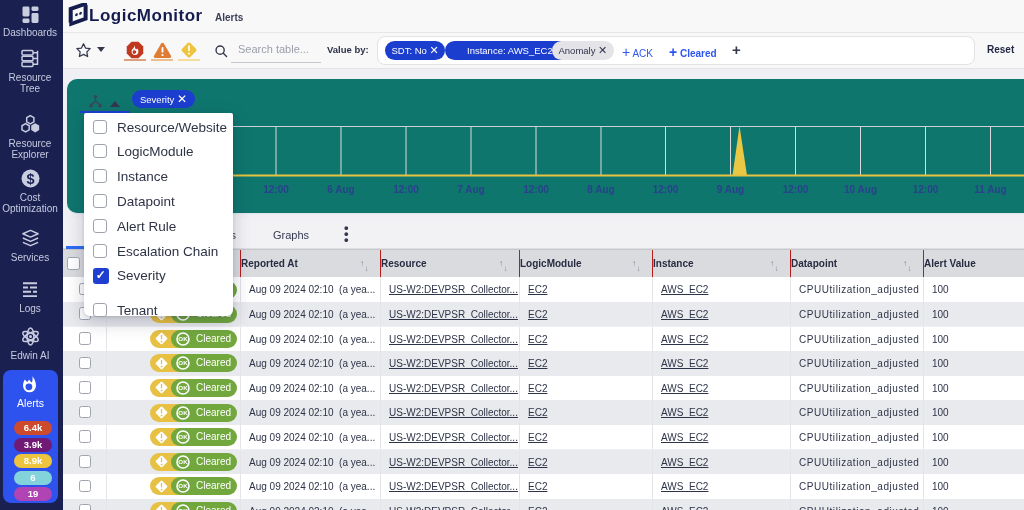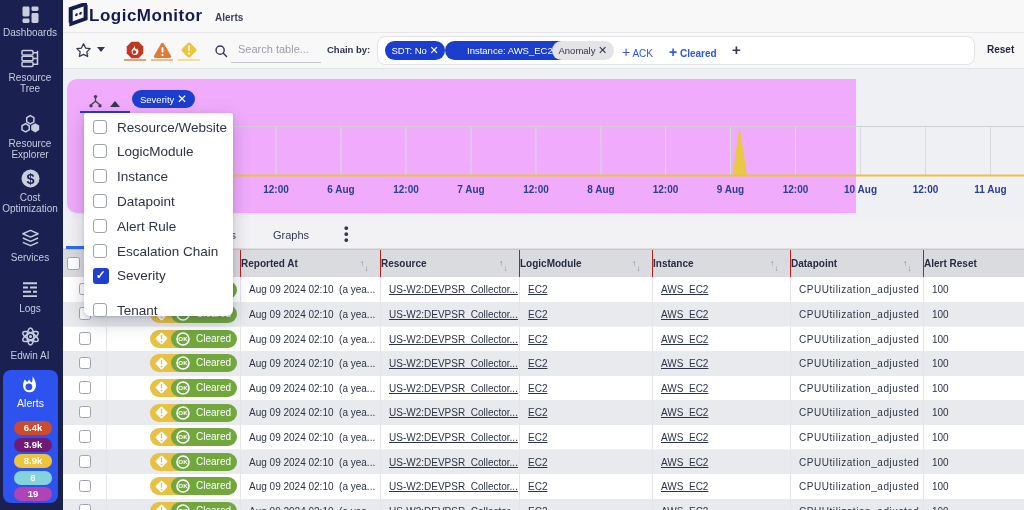--- a/index.html
+++ b/index.html
@@ -13,21 +13,21 @@
   .navitem svg { display:block; margin:0 auto 3px auto; }
   #alertsbox { position:absolute; left:3px; top:370px; width:55px; height:133px; background:#2d52ee; border-radius:8px; text-align:center; color:#fff; font-size:10.5px; }
   .badge { position:absolute; left:11px; width:38px; height:14px; border-radius:7px; color:#fff; font-size:9.5px; line-height:14px; text-align:center; font-weight:bold; }
 
   
   #topbar { left:63px; top:0; width:961px; height:33px; background:#f8f8f9; border-bottom:1px solid #e7e7ea; z-index:5;}
   #toolbar { left:63px; top:33px; width:961px; height:36px; background:#f8f8f9; border-bottom:1px solid #e4e4e8; z-index:5;}
 
   
   #content { left:63px; top:69px; width:961px; height:441px; background:#eef0f3; }
-  #card { position:absolute; left:4px; top:10px; width:789px; height:134px; background:#f0abfc; border-radius:10px 0 0 10px; box-shadow:0 1px 2px rgba(20,30,70,.06); }
+  #card { position:absolute; left:4px; top:10px; width:957px; height:134px; background:#0f766e; border-radius:10px 0 0 10px; box-shadow:0 1px 2px rgba(20,30,70,.06); }
 
   
   #tabbar { position:absolute; left:0px; top:150px; width:961px; height:30px; background:#f2f2f5; border-bottom:1px solid #dddde2; }
 
   
   #thead { position:absolute; left:0px; top:180px; width:961px; height:28px; background:#dadbdf; border-top:1px solid #c6c7cc; }
   .hcell { position:absolute; top:0; height:28px; font-size:10px; font-weight:bold; color:#272c40; line-height:27px; border-left:1px solid #b91c1c; padding-left:0; }
   .row { position:absolute; left:0; width:961px; height:25px; }
   .cell { position:absolute; top:0; height:100%; font-size:10px; color:#2e3448; line-height:25px; border-left:1px solid #e4e4e9; padding-left:8px; white-space:nowrap; overflow:hidden; }
   .lnk { text-decoration:underline; }
@@ -159,21 +159,21 @@
     <rect x="10.9" y="5.8" width="2.2" height="8" rx="1.1" fill="#fff"></rect>
     <circle cx="12" cy="16.6" r="1.35" fill="#fff"></circle>
   </svg>
   <div style="position:absolute;left:115px;top:26px;width:22px;height:2px;background:#f5dd9d;"></div>
 
   <svg width="14" height="14" viewBox="0 0 24 24" fill="none" stroke="#33384c" stroke-width="2.4" style="position:absolute;left:151px;top:11px;">
     <circle cx="10.5" cy="10.5" r="7"></circle>
       <path d="m16 16 5.5 5.5" stroke-linecap="round"></path>
   </svg>
   <div style="position:absolute;left:168px;top:3px;width:90px;height:27px;border-bottom:1px solid #c6c6cc;font-size:11px;color:#9b9ea9;line-height:27px;padding-left:7px;white-space:nowrap;">Search table...</div>
-  <div style="position:absolute;left:264px;top:11px;font-size:9.5px;font-weight:bold;color:#2e3349;">Chain by:</div>
+  <div style="position:absolute;left:264px;top:11px;font-size:9.5px;font-weight:bold;color:#2e3349;">Value by:</div>
 
   <div style="position:absolute;left:314px;top:3px;width:598px;height:29px;background:#fff;border:1px solid #e2e2e7;border-radius:8px;"></div>
   <div class="chip" style="position:absolute;left:322px;top:8px;height:19px;background:#1c3ecf;border-radius:10px;color:#fff;font-size:9.5px;line-height:19px;padding:0 6.5px;">SDT: No <span style="font-size:11px;">✕</span></div>
   <div class="chip" style="position:absolute;left:382px;top:8px;height:19px;background:#1c3ecf;border-radius:10px;color:#fff;font-size:9.5px;line-height:19px;padding:0 22px;">Instance: AWS_EC2 <span style="font-size:11px;">✕</span></div>
   <div class="chip" style="position:absolute;left:489px;top:8px;height:19px;background:#e3e3e8;border-radius:10px;color:#30354a;font-size:9.5px;line-height:19px;padding:0 6.5px;">Anomaly <span style="font-size:11px;">✕</span></div>
   <div style="position:absolute;left:559px;top:11px;font-size:10px;font-weight:normal;color:#2d55f0;"><span style="font-size:14px;">+</span> ACK</div>
   <div style="position:absolute;left:606px;top:11px;font-size:10px;font-weight:bold;color:#2d55f0;"><span style="font-size:14px;">+</span> Cleared</div>
   <div style="position:absolute;left:669px;top:8px;font-size:15px;font-weight:bold;color:#33384c;">+</div>
 
   <div style="position:absolute;left:924px;top:11px;font-size:10px;font-weight:bold;color:#222845;">Reset</div>
@@ -251,21 +251,21 @@
           <i class="dn">↓</i>
         </span></div>
     <div class="hcell" style="left:589px; width:138px;">Instance<span class="sort">
           <i class="up">↑</i>
           <i class="dn">↓</i>
         </span></div>
     <div class="hcell" style="left:727px; width:133px;">Datapoint<span class="sort">
           <i class="up">↑</i>
           <i class="dn">↓</i>
         </span></div>
-    <div class="hcell" style="left:860px; width:101px;">Alert Reset</div>
+    <div class="hcell" style="left:860px; width:101px;">Alert Value</div>
   </div>
   <div id="tbody">
   <div class="row" style="top:208.3px;height:24.6px;background:#ffffff;">
     <div class="cb" style="left:15.5px;top:5.5px;"></div>
     <div class="cell" style="left:43px;width:134px;"></div>
     <div class="pill">
       <div class="yl"></div>
       <div class="gr"></div>
       <svg width="15" height="15" viewBox="0 0 15 15" style="position:absolute;left:3.5px;top:1.5px;">
         <rect x="3.0" y="3.0" width="9.0" height="9.0" rx="1.2" fill="#fff" transform="rotate(45 7.5 7.5)"></rect>

